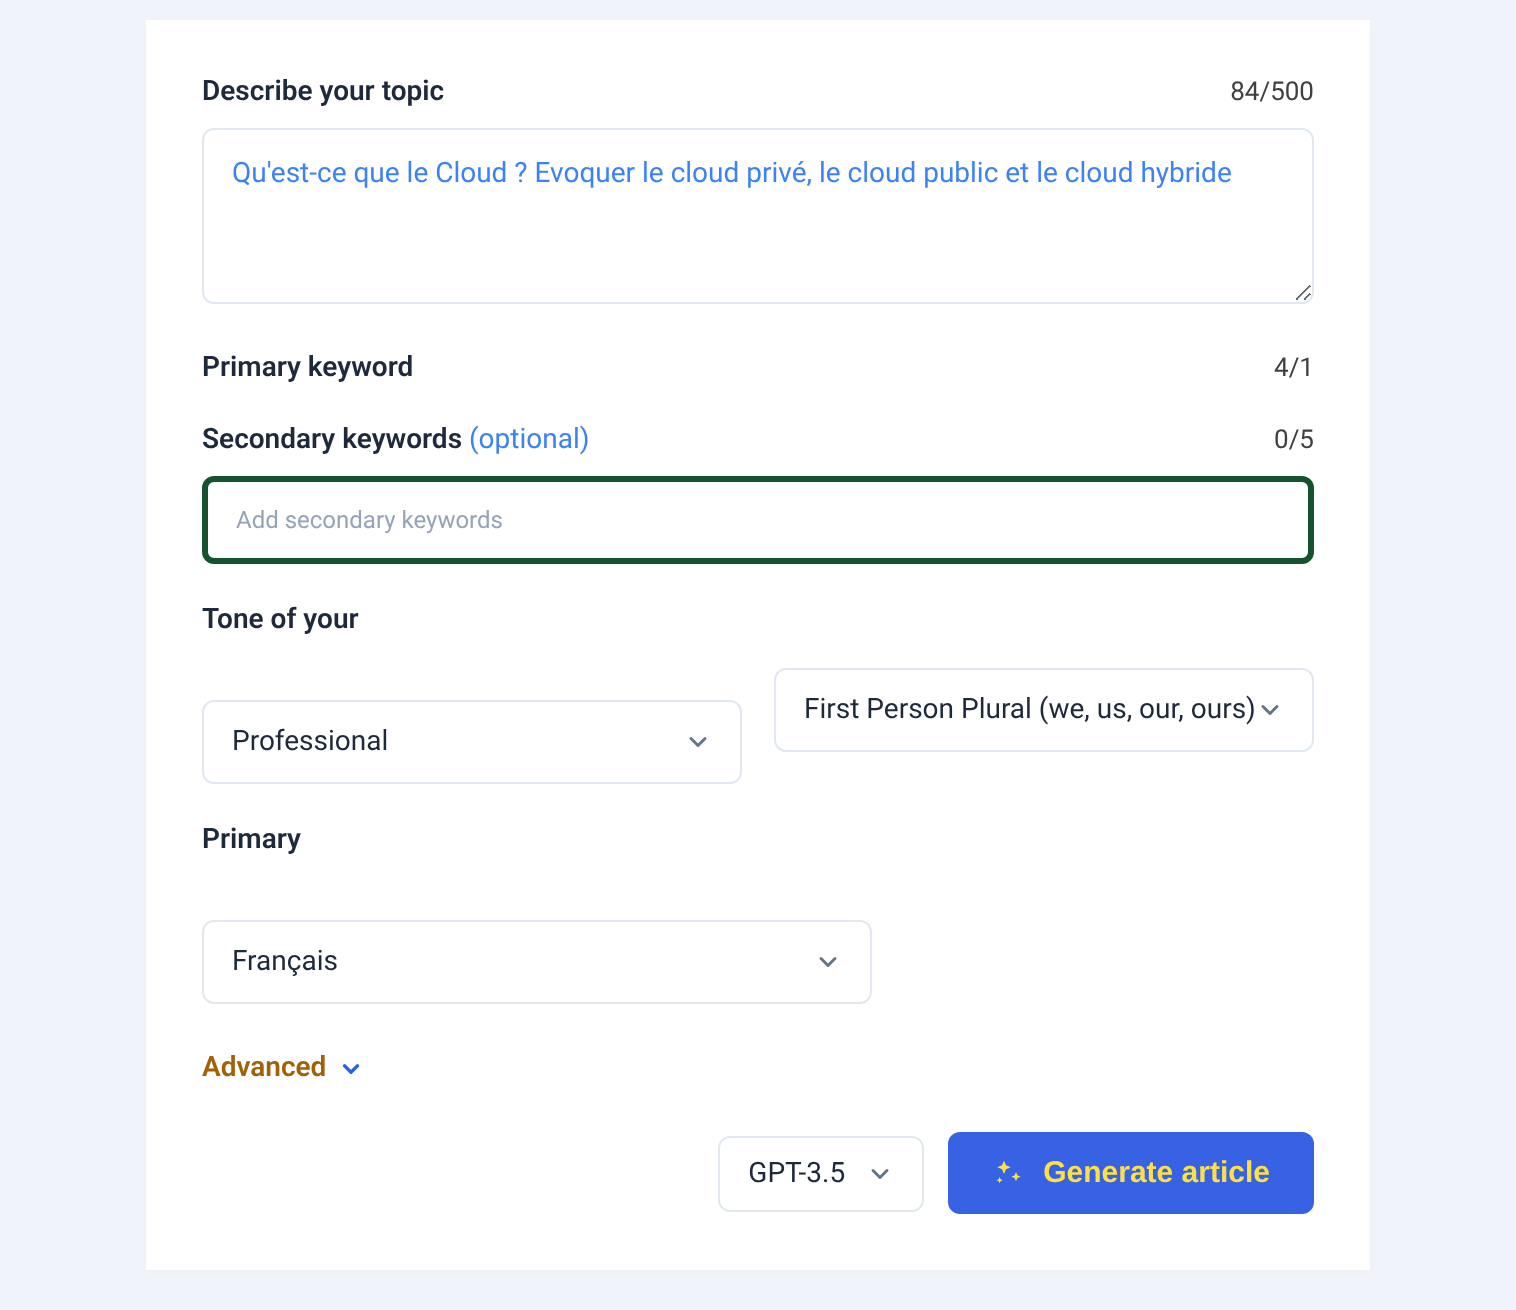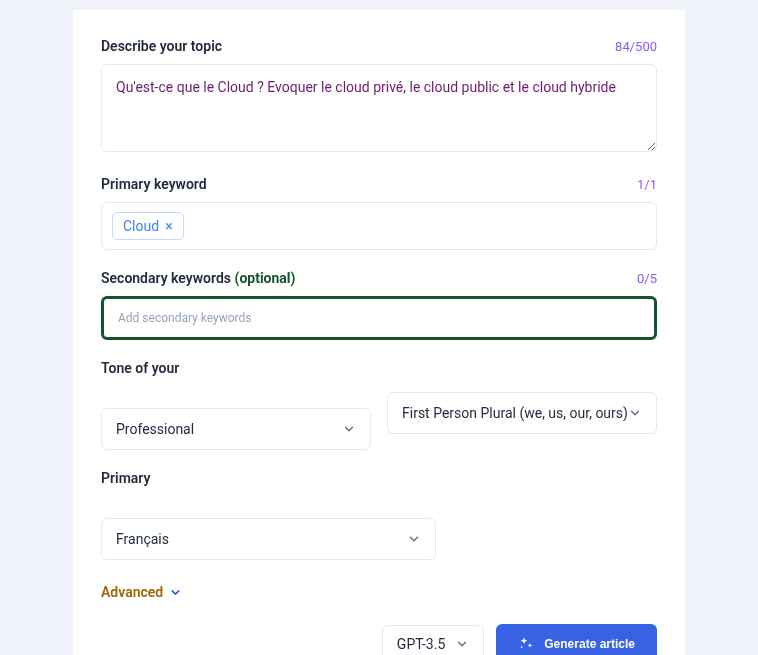--- a/index.html
+++ b/index.html
@@ -28,35 +28,35 @@
       justify-content: space-between;
       align-items: center;
       margin-bottom: 10px;
     }
     .label {
       font-size: 14px;
       font-weight: 600;
       color: #1e293b;
     }
     .label .optional {
-      font-weight: 700;
-      color: #14532d;
+      font-weight: 400;
+      color: #3b82f6;
     }
     .counter {
       font-size: 13px;
-      color: #8b5cf6;
+      color: #404040;
     }
     .textarea {
       width: 100%;
       min-height: 88px;
       border: 1px solid #e2e8f0;
       border-radius: 6px;
       padding: 12px 14px;
       font-size: 14px;
-      color: #701a75;
+      color: #3b82f6;
       font-family: inherit;
       resize: vertical;
       line-height: 1.5;
     }
     .tag-box {
       width: 100%;
       border: 1px solid #e2e8f0;
       border-radius: 6px;
       padding: 8px 10px;
       min-height: 48px;
@@ -150,25 +150,25 @@
       font-size: 14px;
       color: #1e293b;
       display: inline-flex;
       align-items: center;
       gap: 10px;
       cursor: pointer;
       background: #fff;
     }
     .btn-primary {
       background: #3662e3;
-      color: #ffffff;
+      color: #fde047;
       border: none;
       border-radius: 6px;
       padding: 12px 22px;
-      font-size: 12px;
+      font-size: 15px;
       font-weight: 600;
       display: inline-flex;
       align-items: center;
       gap: 10px;
       cursor: pointer;
     }
     svg {
       display: block;
     }
   </style>
@@ -183,27 +183,21 @@
       <span class="label">Describe your topic</span>
       <span class="counter">84/500</span>
     </div>
     <textarea class="textarea" style="">Qu'est-ce que le Cloud ? Evoquer le cloud privé, le cloud public et le cloud hybride</textarea>
   </div>
 
   
   <div class="field">
     <div class="field-header">
       <span class="label">Primary keyword</span>
-      <span class="counter">1/1</span>
-    </div>
-    <div class="tag-box">
-      <span class="tag">
-        <span>Cloud</span>
-        <span class="tag-remove">×</span>
-      </span>
+      <span class="counter">4/1</span>
     </div>
   </div>
 
   
   <div class="field">
     <div class="field-header">
       <span class="label">
         <span>Secondary keywords</span>
         <span class="optional">(optional)</span>
       </span>

